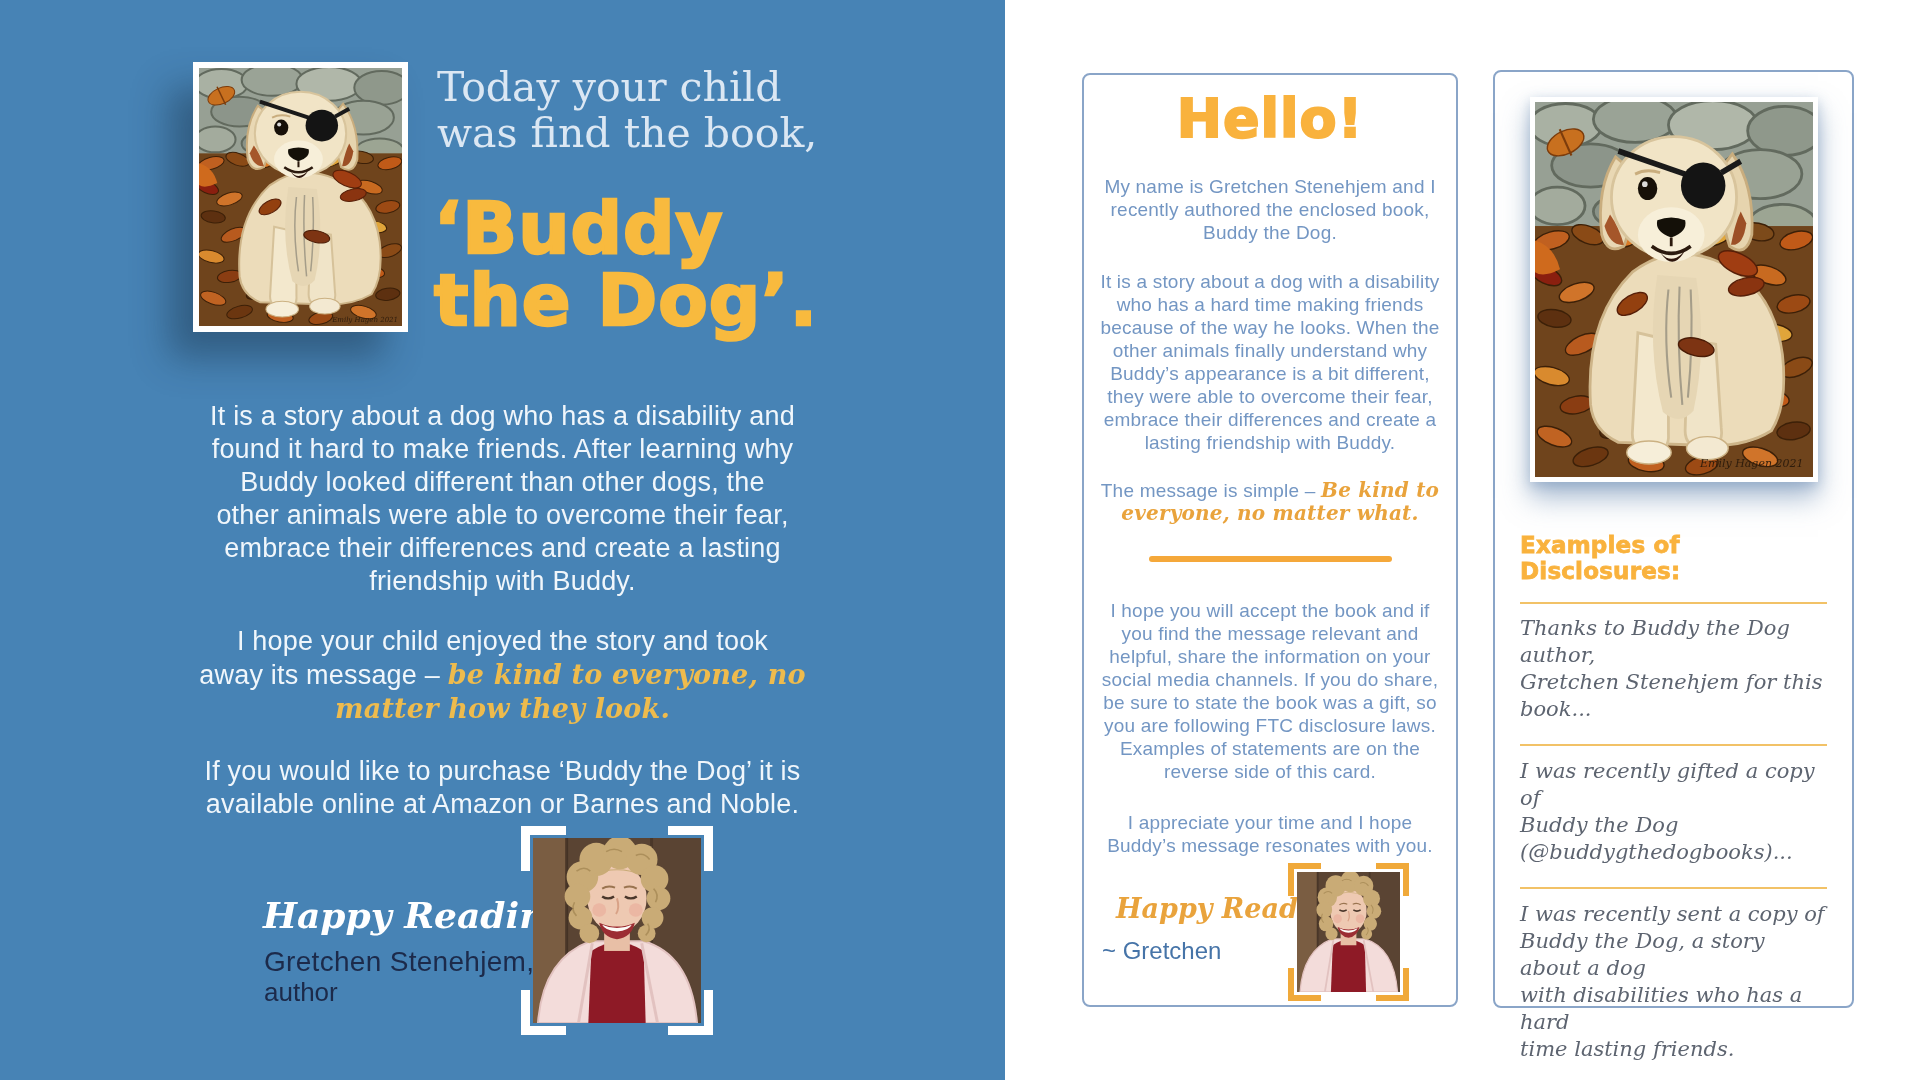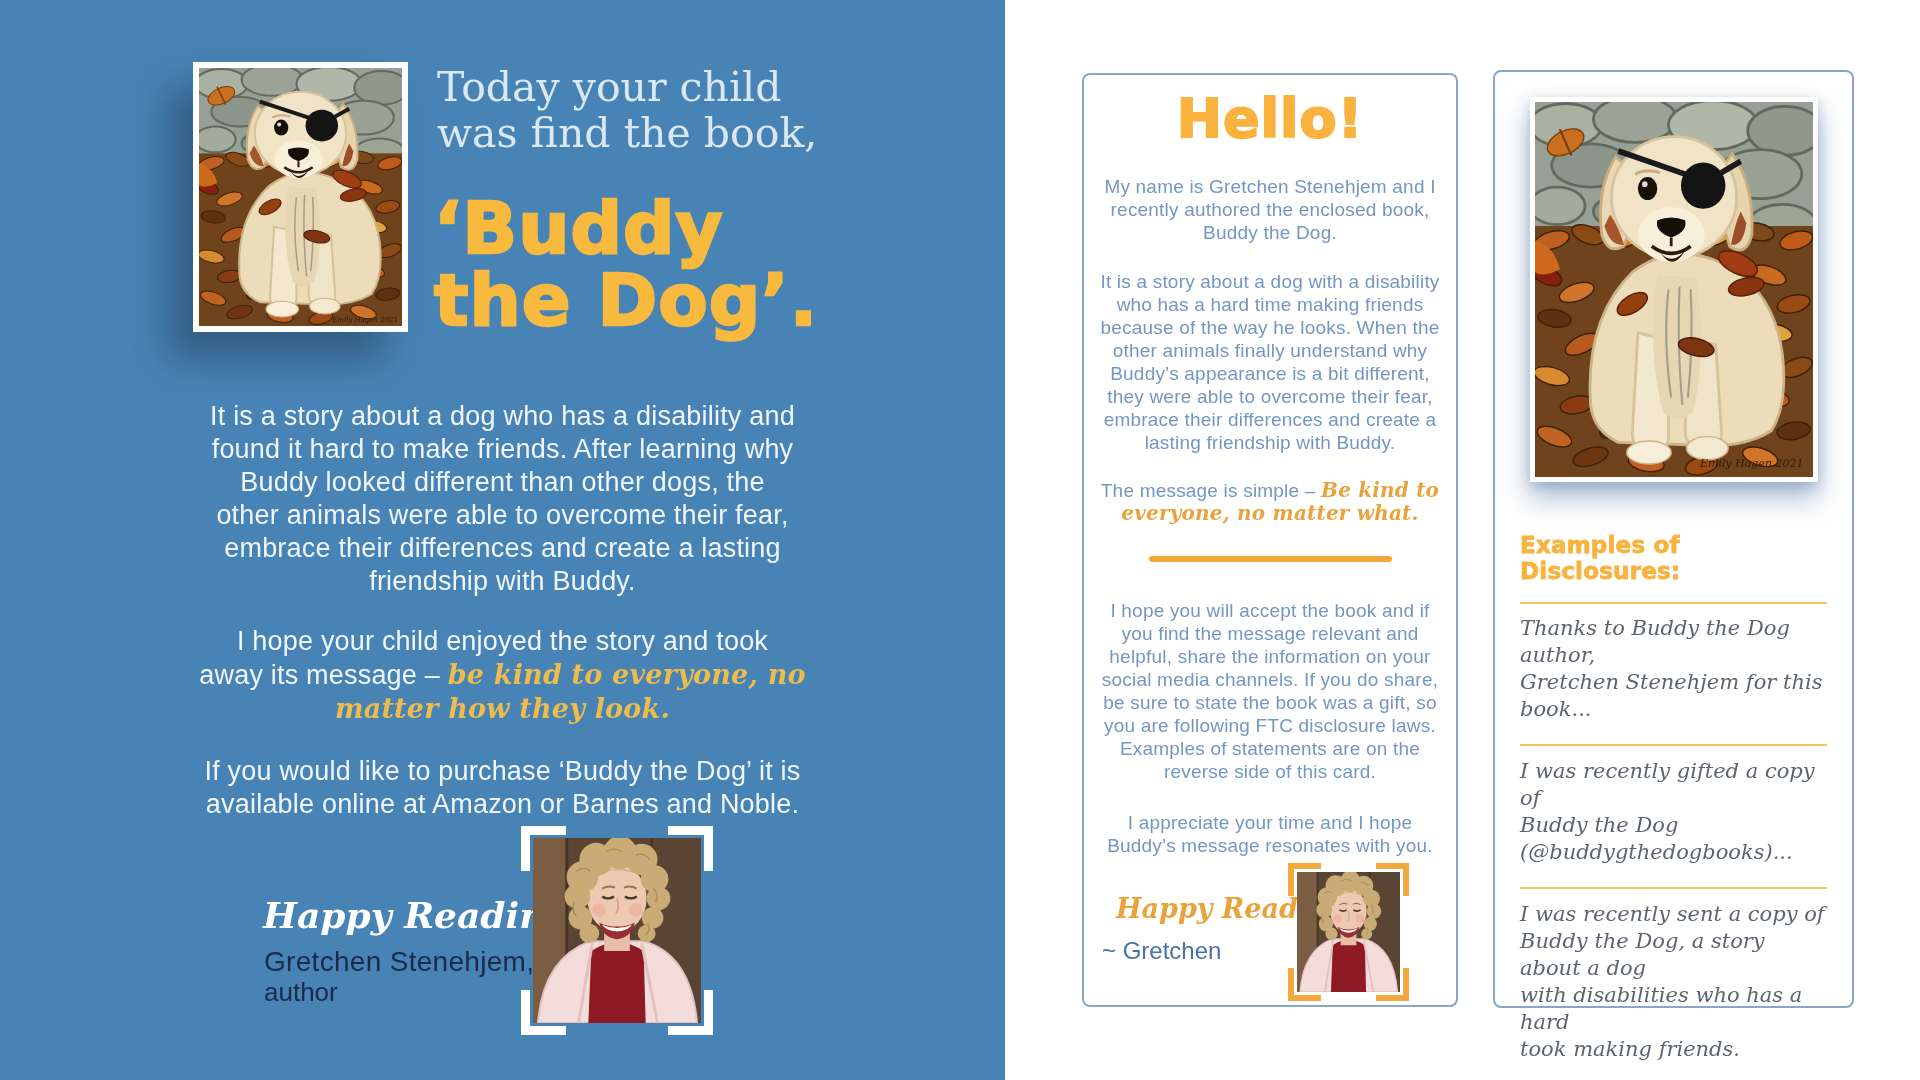--- a/index.html
+++ b/index.html
@@ -317,17 +317,17 @@
     <p class="disc disc-1">Thanks to Buddy the Dog author,
 Gretchen Stenehjem for this book...</p>
     <hr class="rule rule-n">
     <p class="disc disc-n">I was recently gifted a copy of
 Buddy the Dog
 (@buddygthedogbooks)...</p>
     <hr class="rule rule-n">
     <p class="disc disc-n">I was recently sent a copy of
 Buddy the Dog, a story about a dog
 with disabilities who has a hard
-took making friends.</p>
+time lasting friends.</p>
 
   </section>
 
 </div>
 
 </body></html>

